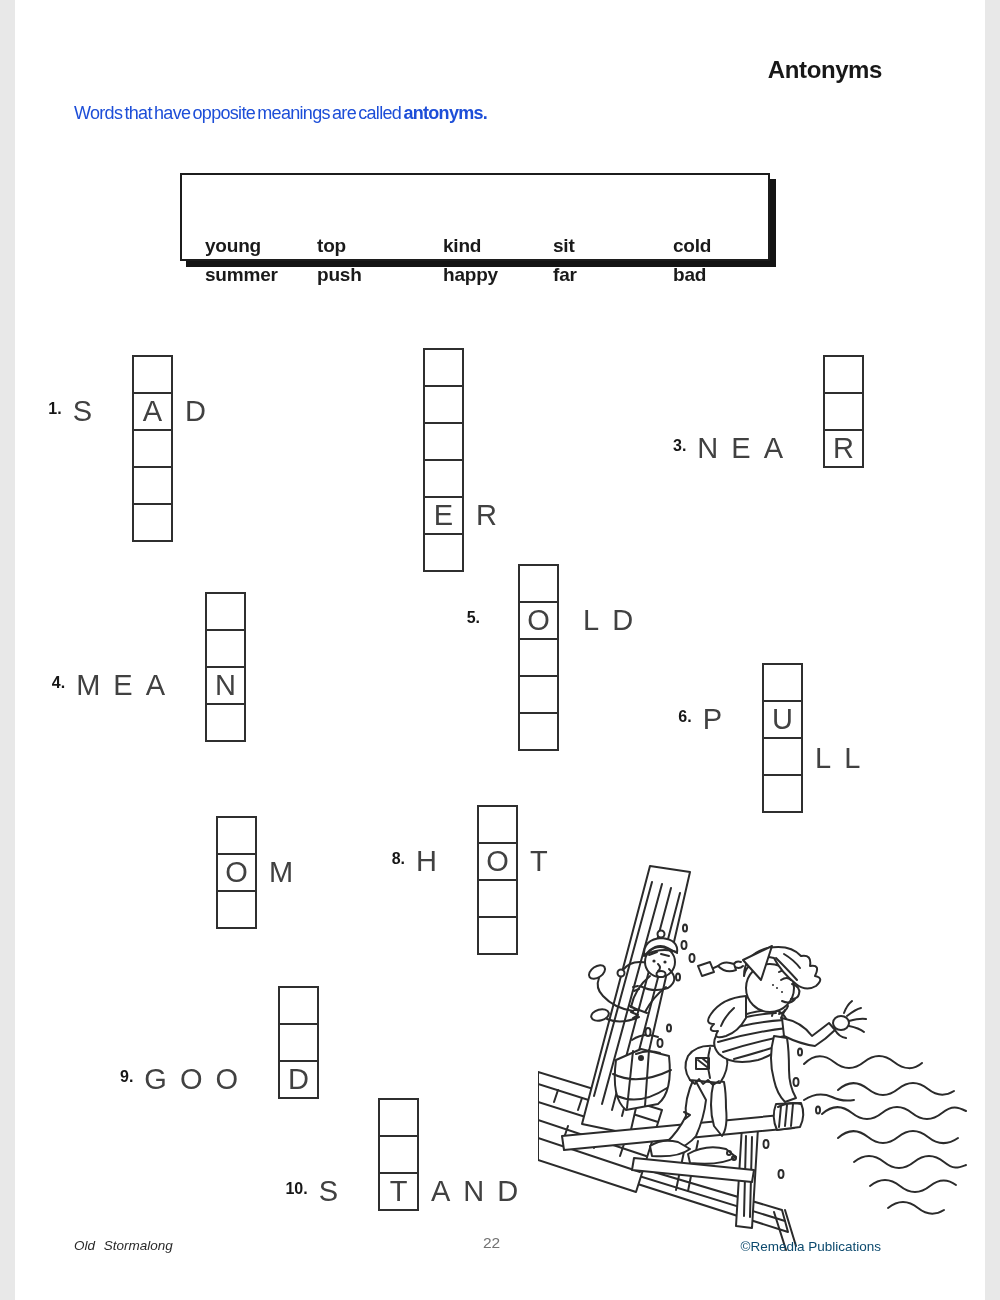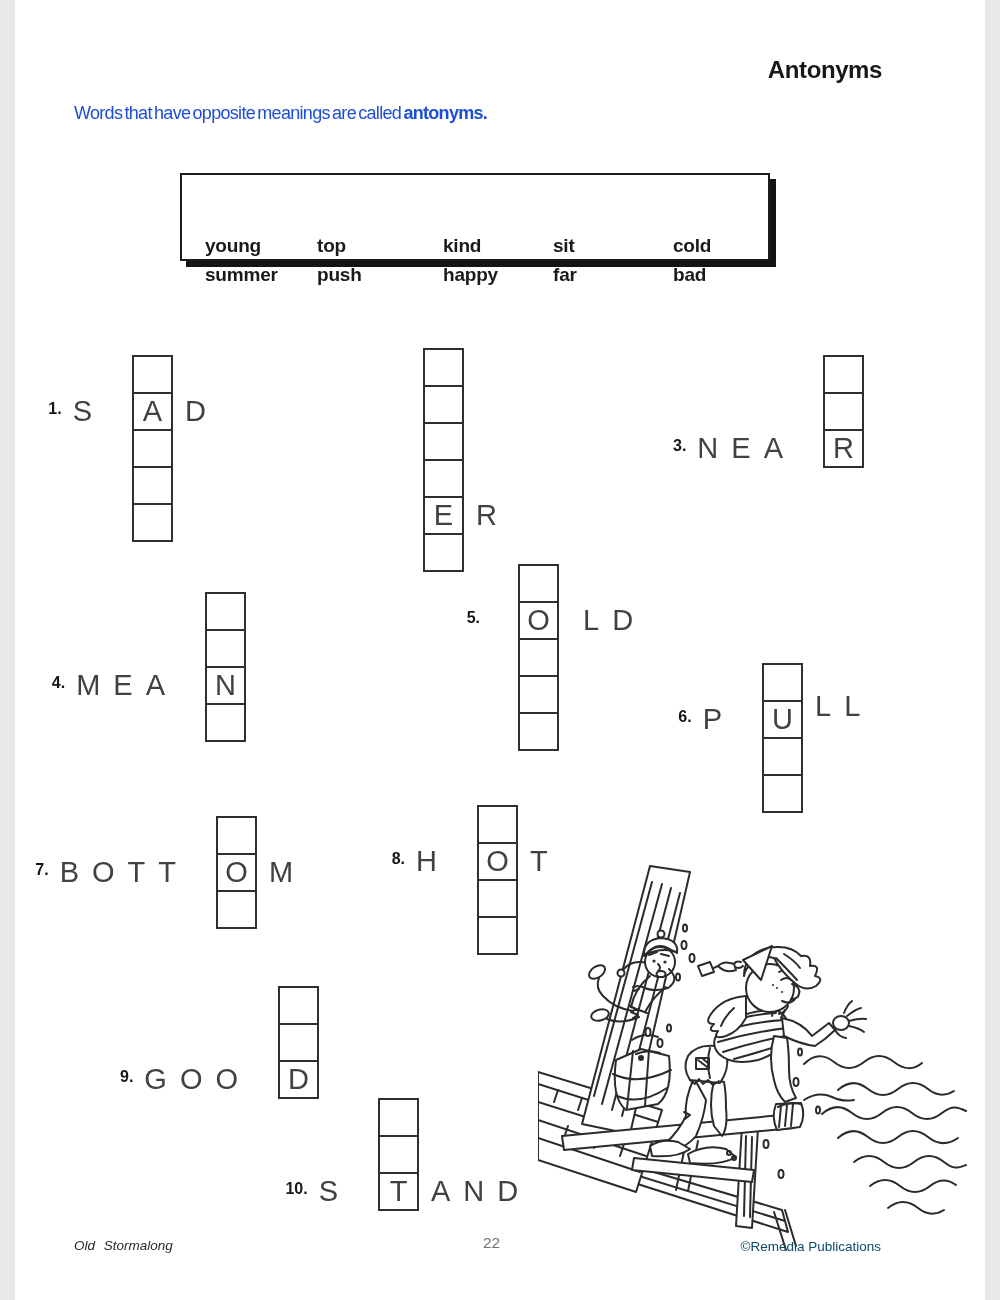--- a/index.html
+++ b/index.html
@@ -251,21 +251,20 @@
   <div class="foot-right">©Remedia Publications</div>
   <div class="stray">.</div>
 <div class="pz-word pz-left" style="right: 887px; top: 393px;"><span class="pz-num">1.</span><span class="pz-letters">S</span></div>
     <div class="pz-word" style="left: 170px; top: 393px;"><span class="pz-letters">D</span></div>
     <div class="pz-word" style="left: 461px; top: 497px;"><span class="pz-letters">R</span></div>
     <div class="pz-word pz-left" style="right: 196px; top: 430px;"><span class="pz-num">3.</span><span class="pz-letters">NEA</span></div>
     <div class="pz-word pz-left" style="right: 814px; top: 667px;"><span class="pz-num">4.</span><span class="pz-letters">MEA</span></div>
     <div class="pz-word pz-left" style="right: 501px; top: 602px;"><span class="pz-num">5.</span><span class="pz-letters"></span></div>
     <div class="pz-word" style="left: 556px; top: 602px; margin-left: 12px;"><span class="pz-letters">LD</span></div>
     <div class="pz-word pz-left" style="right: 257px; top: 701px;"><span class="pz-num">6.</span><span class="pz-letters">P</span></div>
-    <div class="pz-word" style="left: 800px; top: 688px;"><span class="pz-letters">LL</span></div>
-    <div class="pz-word pz-left" style="right: 803px; top: 854px;"><span class="pz-num">7.</span><span class="pz-letters">BOTT</span></div>
+    <div class="pz-word" style="left: 800px; top: 740px;"><span class="pz-letters">LL</span></div>
     <div class="pz-word" style="left: 254px; top: 854px;"><span class="pz-letters">M</span></div>
     <div class="pz-word pz-left" style="right: 542px; top: 843px;"><span class="pz-num">8.</span><span class="pz-letters">H</span></div>
     <div class="pz-word" style="left: 515px; top: 843px;"><span class="pz-letters">T</span></div>
     <div class="pz-word pz-left" style="right: 741px; top: 1061px;"><span class="pz-num">9.</span><span class="pz-letters">GOO</span></div>
     <div class="pz-word pz-left" style="right: 641px; top: 1173px;"><span class="pz-num">10.</span><span class="pz-letters">S</span></div>
     <div class="pz-word" style="left: 416px; top: 1173px;"><span class="pz-letters">AND</span></div>
   </div>
 
 </body></html>

